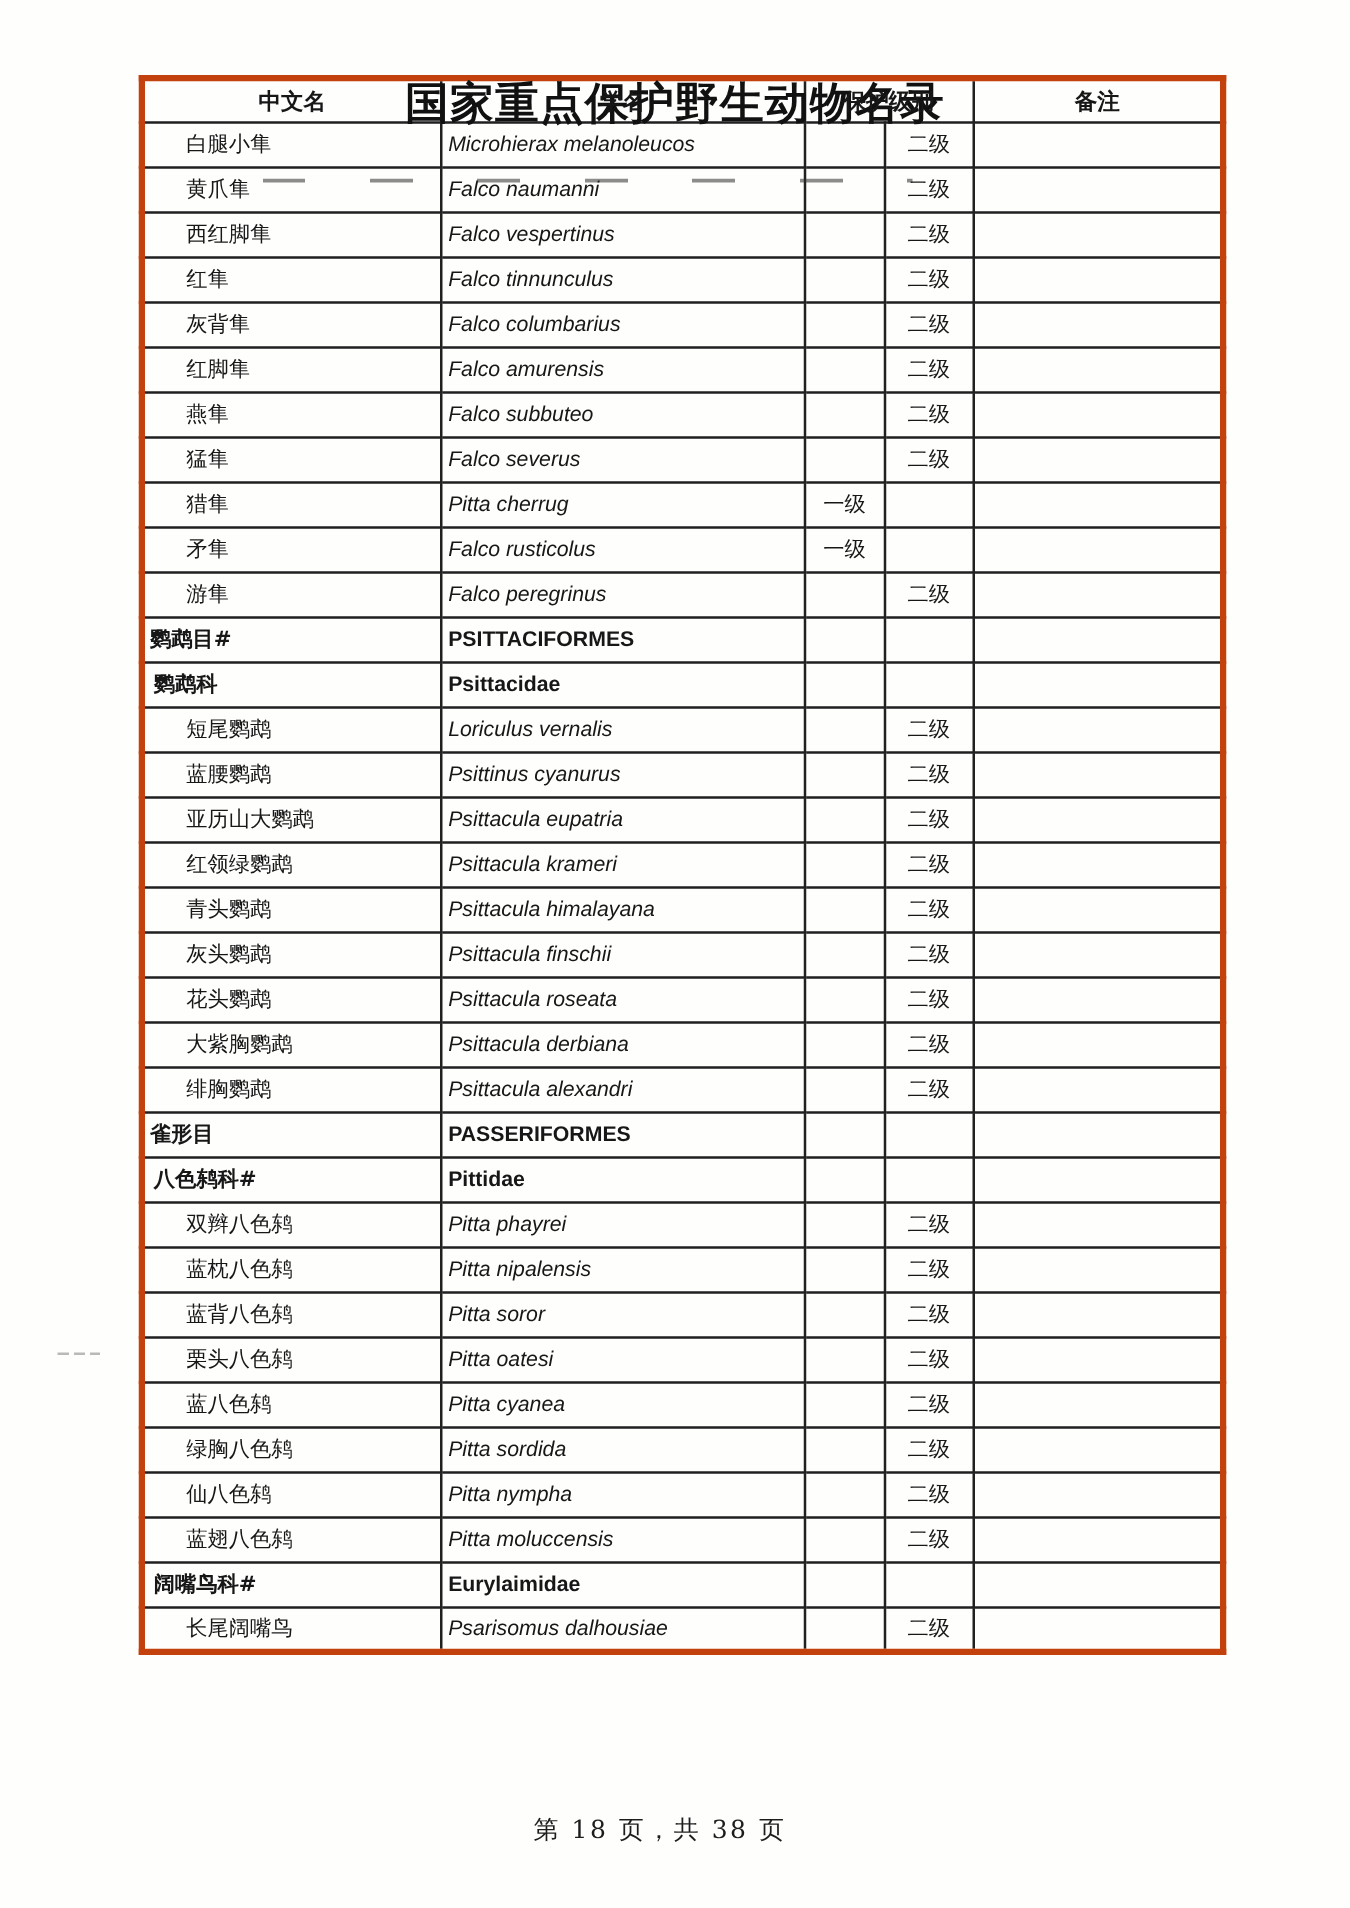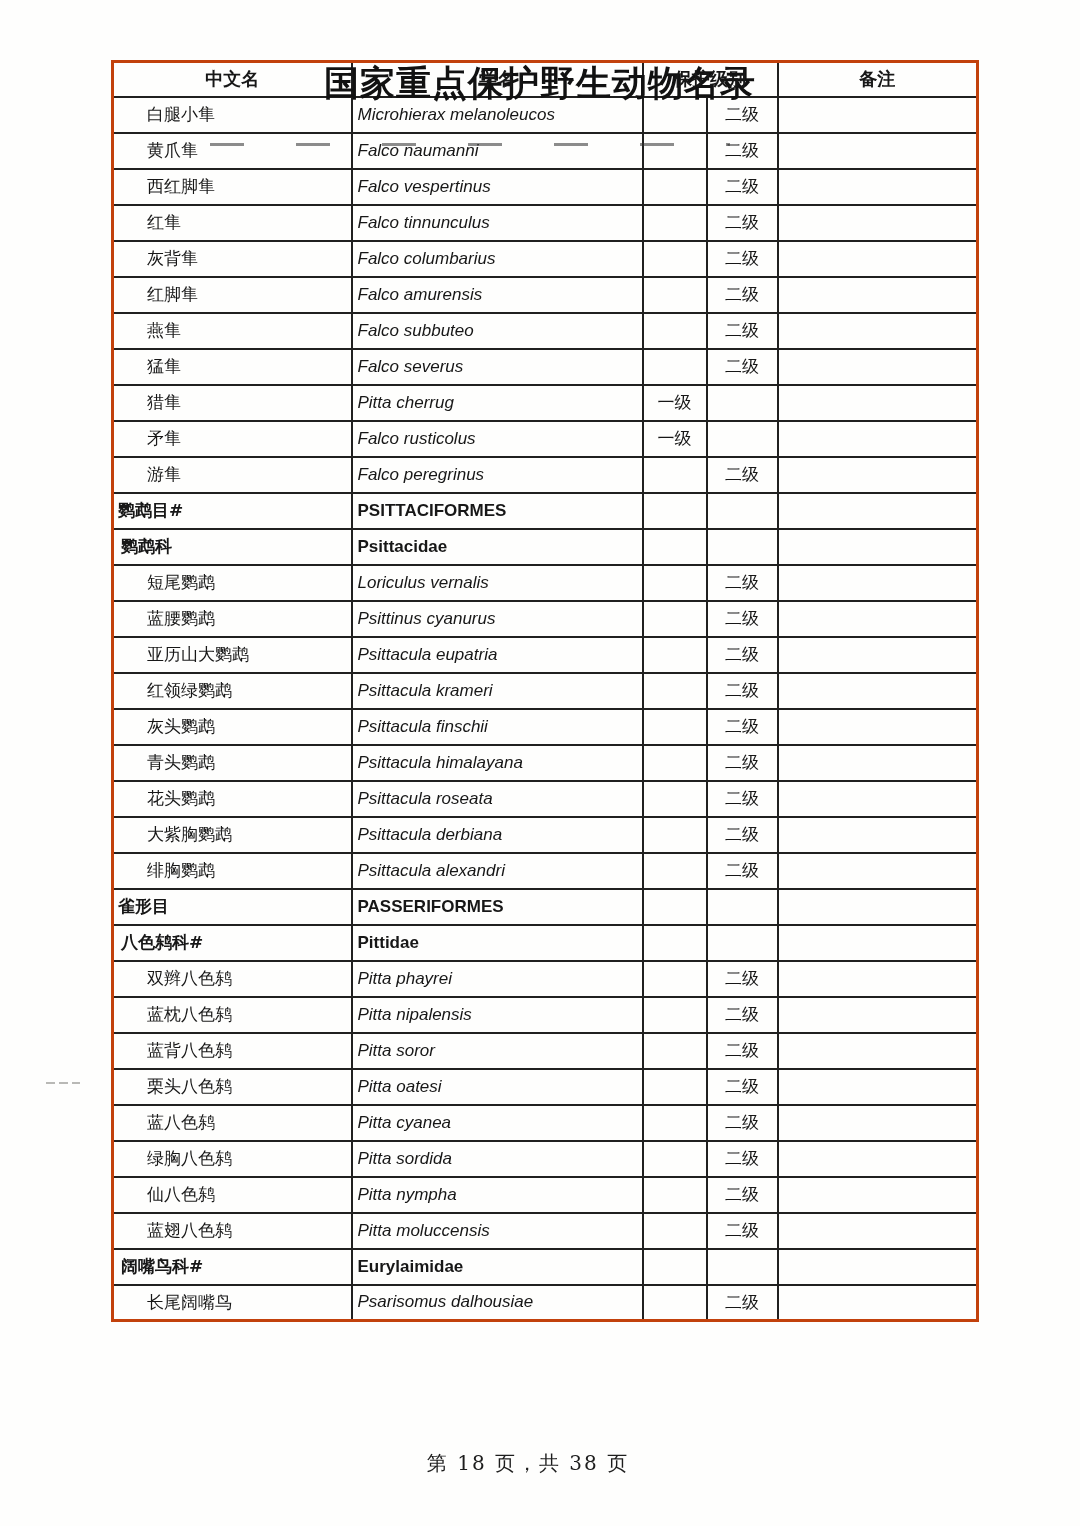--- a/index.html
+++ b/index.html
@@ -22,21 +22,21 @@
     font-weight: 700;
     letter-spacing: 1px;
     line-height: 46px;
     color: #111;
   }
   table.animal-table {
     border-collapse: collapse;
     table-layout: fixed;
     margin-left: 111px;
     width: 865px;
-    border: 3px solid #c2410c;
+    border: 5px solid #c2410c;
   }
   .animal-table th, .animal-table td {
     border: 2px solid #202020;
     height: 36px;
     padding: 0;
     overflow: hidden;
     white-space: nowrap;
     font-size: 17px;
     vertical-align: middle;
   }
@@ -230,29 +230,29 @@
           <td class="cell-remark"></td>
         </tr>
         <tr class="rank-species">
           <td class="cell-cn">红领绿鹦鹉</td>
           <td class="cell-sci">Psittacula krameri</td>
           <td class="cell-lvl"></td>
           <td class="cell-lvl">二级</td>
           <td class="cell-remark"></td>
         </tr>
         <tr class="rank-species">
+          <td class="cell-cn">青头鹦鹉</td>
+          <td class="cell-sci">Psittacula himalayana</td>
+          <td class="cell-lvl"></td>
+          <td class="cell-lvl">二级</td>
+          <td class="cell-remark"></td>
+        </tr>
+        <tr class="rank-species">
           <td class="cell-cn">灰头鹦鹉</td>
           <td class="cell-sci">Psittacula finschii</td>
-          <td class="cell-lvl"></td>
-          <td class="cell-lvl">二级</td>
-          <td class="cell-remark"></td>
-        </tr>
-        <tr class="rank-species">
-          <td class="cell-cn">青头鹦鹉</td>
-          <td class="cell-sci">Psittacula himalayana</td>
           <td class="cell-lvl"></td>
           <td class="cell-lvl">二级</td>
           <td class="cell-remark"></td>
         </tr>
         <tr class="rank-species">
           <td class="cell-cn">花头鹦鹉</td>
           <td class="cell-sci">Psittacula roseata</td>
           <td class="cell-lvl"></td>
           <td class="cell-lvl">二级</td>
           <td class="cell-remark"></td>

